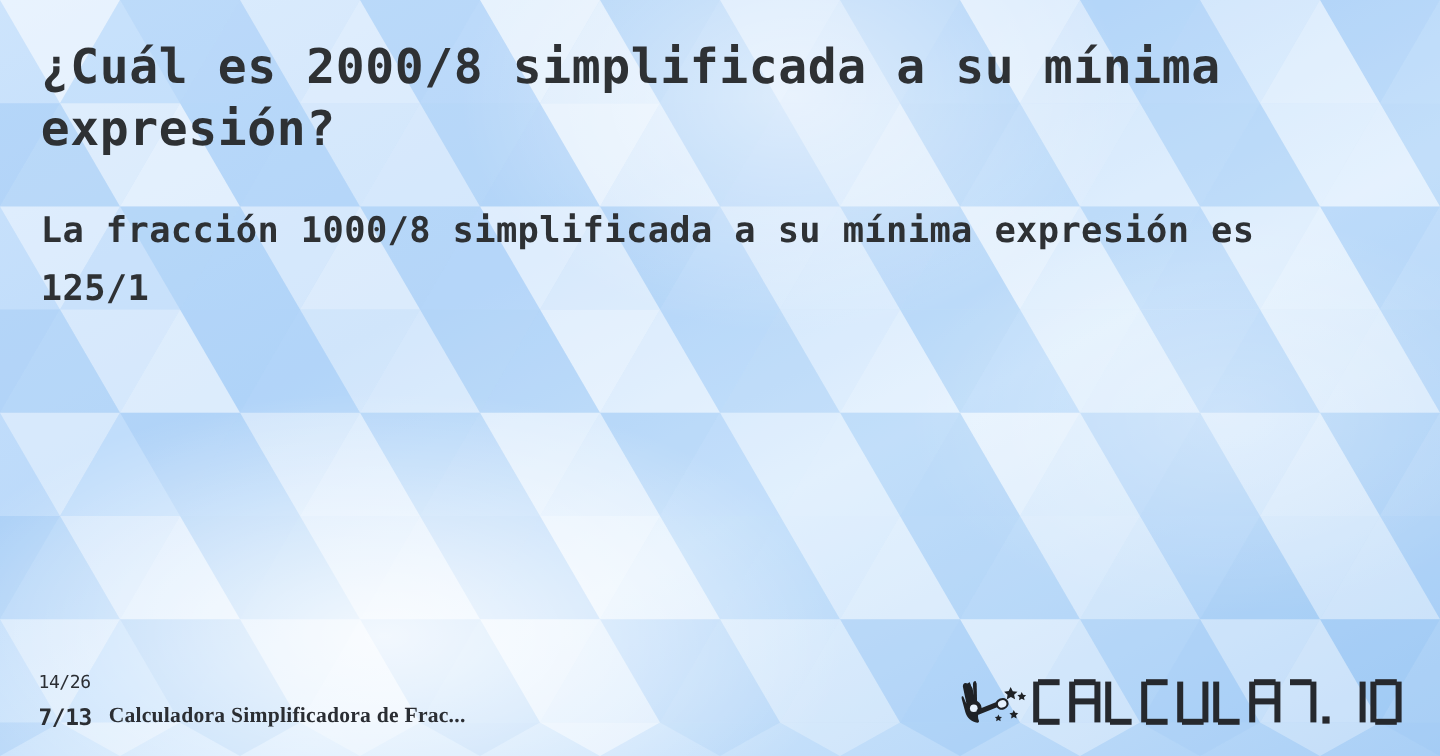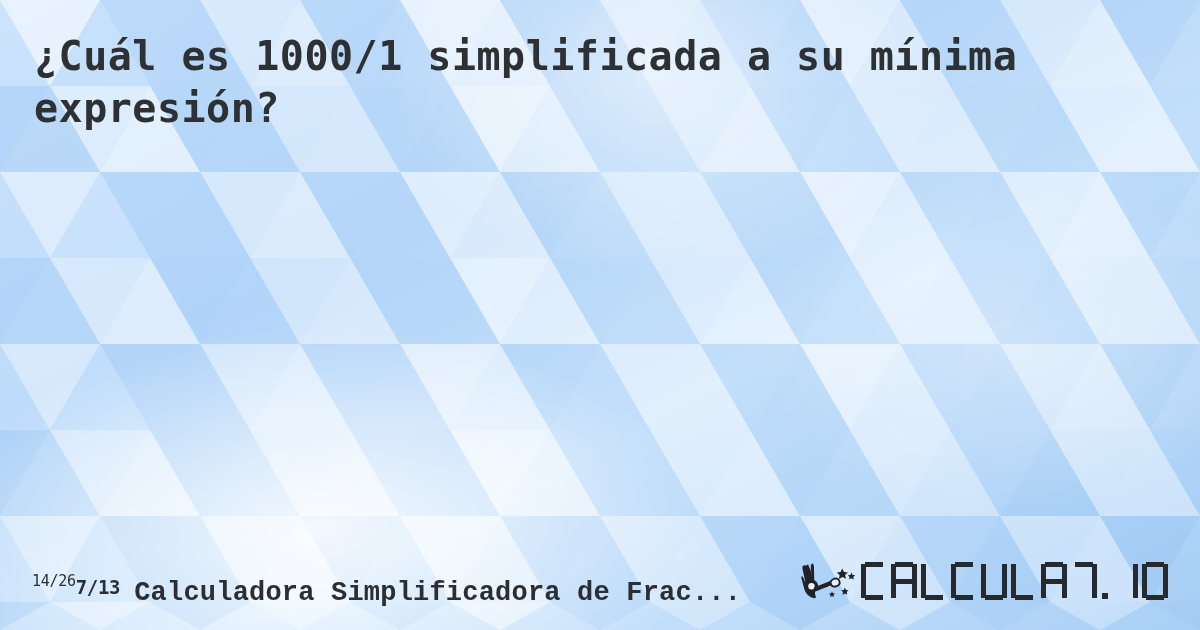--- a/index.html
+++ b/index.html
@@ -107,22 +107,21 @@
     bottom: 22px;
     width: 1200px;
     box-sizing: border-box;
     padding: 0 28px 0 32px;
     display: flex;
     align-items: center;
   }
 
   #fraction-badge {
     display: flex;
-    flex-direction: row;
-    align-items: center;
+    flex-direction: column;
     justify-content: center;
     line-height: 1;
     color: #2b2e33;
     margin-right: 14px;
     flex: 0 0 auto;
   }
   #fraction-badge .frac-top {
     font-family: "DejaVu Sans Mono", monospace;
     font-size: 15px;
     font-weight: normal;
@@ -130,23 +129,23 @@
   }
   #fraction-badge .frac-bottom {
     font-family: "DejaVu Sans Mono", monospace;
     font-size: 19px;
     font-weight: bold;
     letter-spacing: -0.3px;
     margin-top: 13px;
   }
 
   #footer-title {
-    font-family: Liberation Mono, monospace;
+    font-family: Liberation Serif, serif;
     font-weight: bold;
-    font-size: 27px;
+    font-size: 18px;
     letter-spacing: 0.2px;
     color: #2b2e33;
     white-space: nowrap;
     flex: 0 0 auto;
     margin-top: 24px;
   }
 
   #brand {
     margin-left: auto;
     display: flex;
@@ -408,21 +407,22 @@
       <polygon points="1050,602 1150,602 1100,630" fill="#ffffff" opacity="0.30"></polygon>
       <polygon points="1150,602 1200,602 1200,630" fill="#9ec9f5" opacity="0.38"></polygon>
     </g>
   </svg>
 
   <div id="bloom-a"></div>
   <div id="bloom-b"></div>
   <div id="bloom-c"></div>
 
   <div id="content">
-    <h1 id="page-title">¿Cuál es 1000/1 simplificada a su mínima expresión?</h1>
+    <h1 id="page-title">¿Cuál es 2000/8 simplificada a su mínima expresión?</h1>
+    <p id="answer">La fracción 1000/8 simplificada a su mínima expresión es 125/1</p>
   </div>
 
   <div id="footer">
 
     <div id="fraction-badge">
       <span class="frac-top">14/26</span>
       <span class="frac-bottom">7/13</span>
     </div>
 
     <div id="footer-title">Calculadora Simplificadora de Frac...</div>

